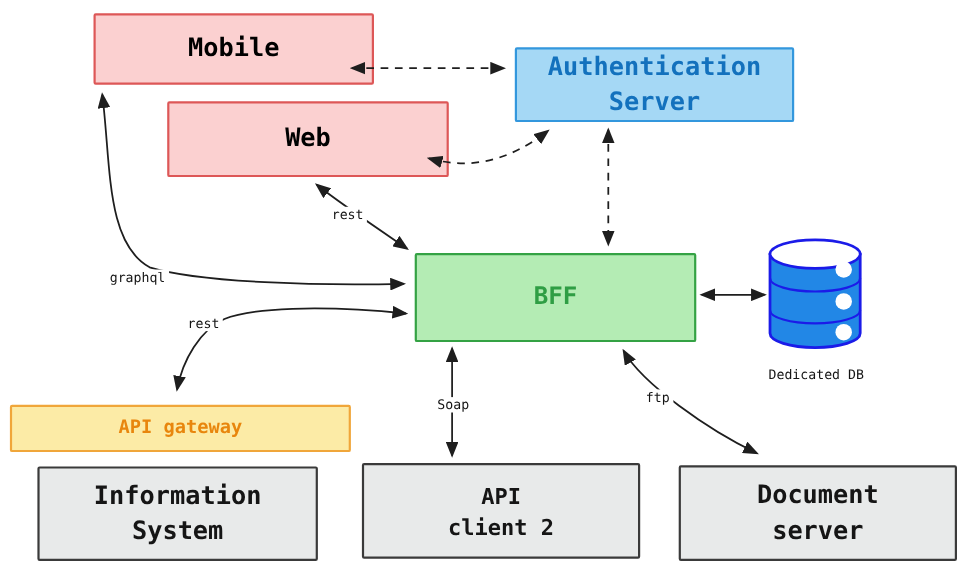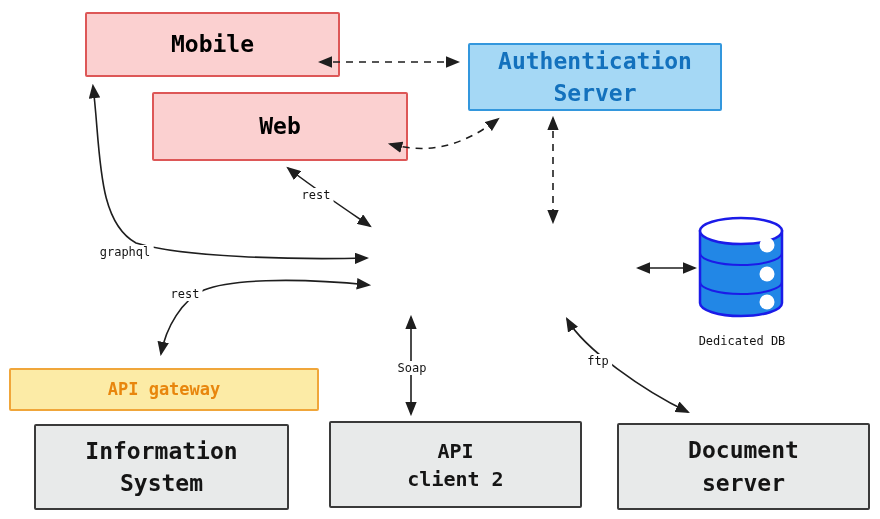--- a/index.html
+++ b/index.html
@@ -58,20 +58,23 @@
 
   <div class="node n-red" id="node-web">
     <span class="node-label">Web</span>
   </div>
 
   <div class="node n-blue" id="node-auth">
     <span class="node-label">Authentication
 Server</span>
   </div>
 
+  <div class="node n-green" id="node-bff">
+    <span class="node-label">BFF</span>
+  </div>
 
   <div class="node n-yellow" id="node-gateway">
     <span class="node-label">API gateway</span>
   </div>
 
   <div class="node n-gray" id="node-infosys">
     <span class="node-label">Information
 System</span>
   </div>
 

